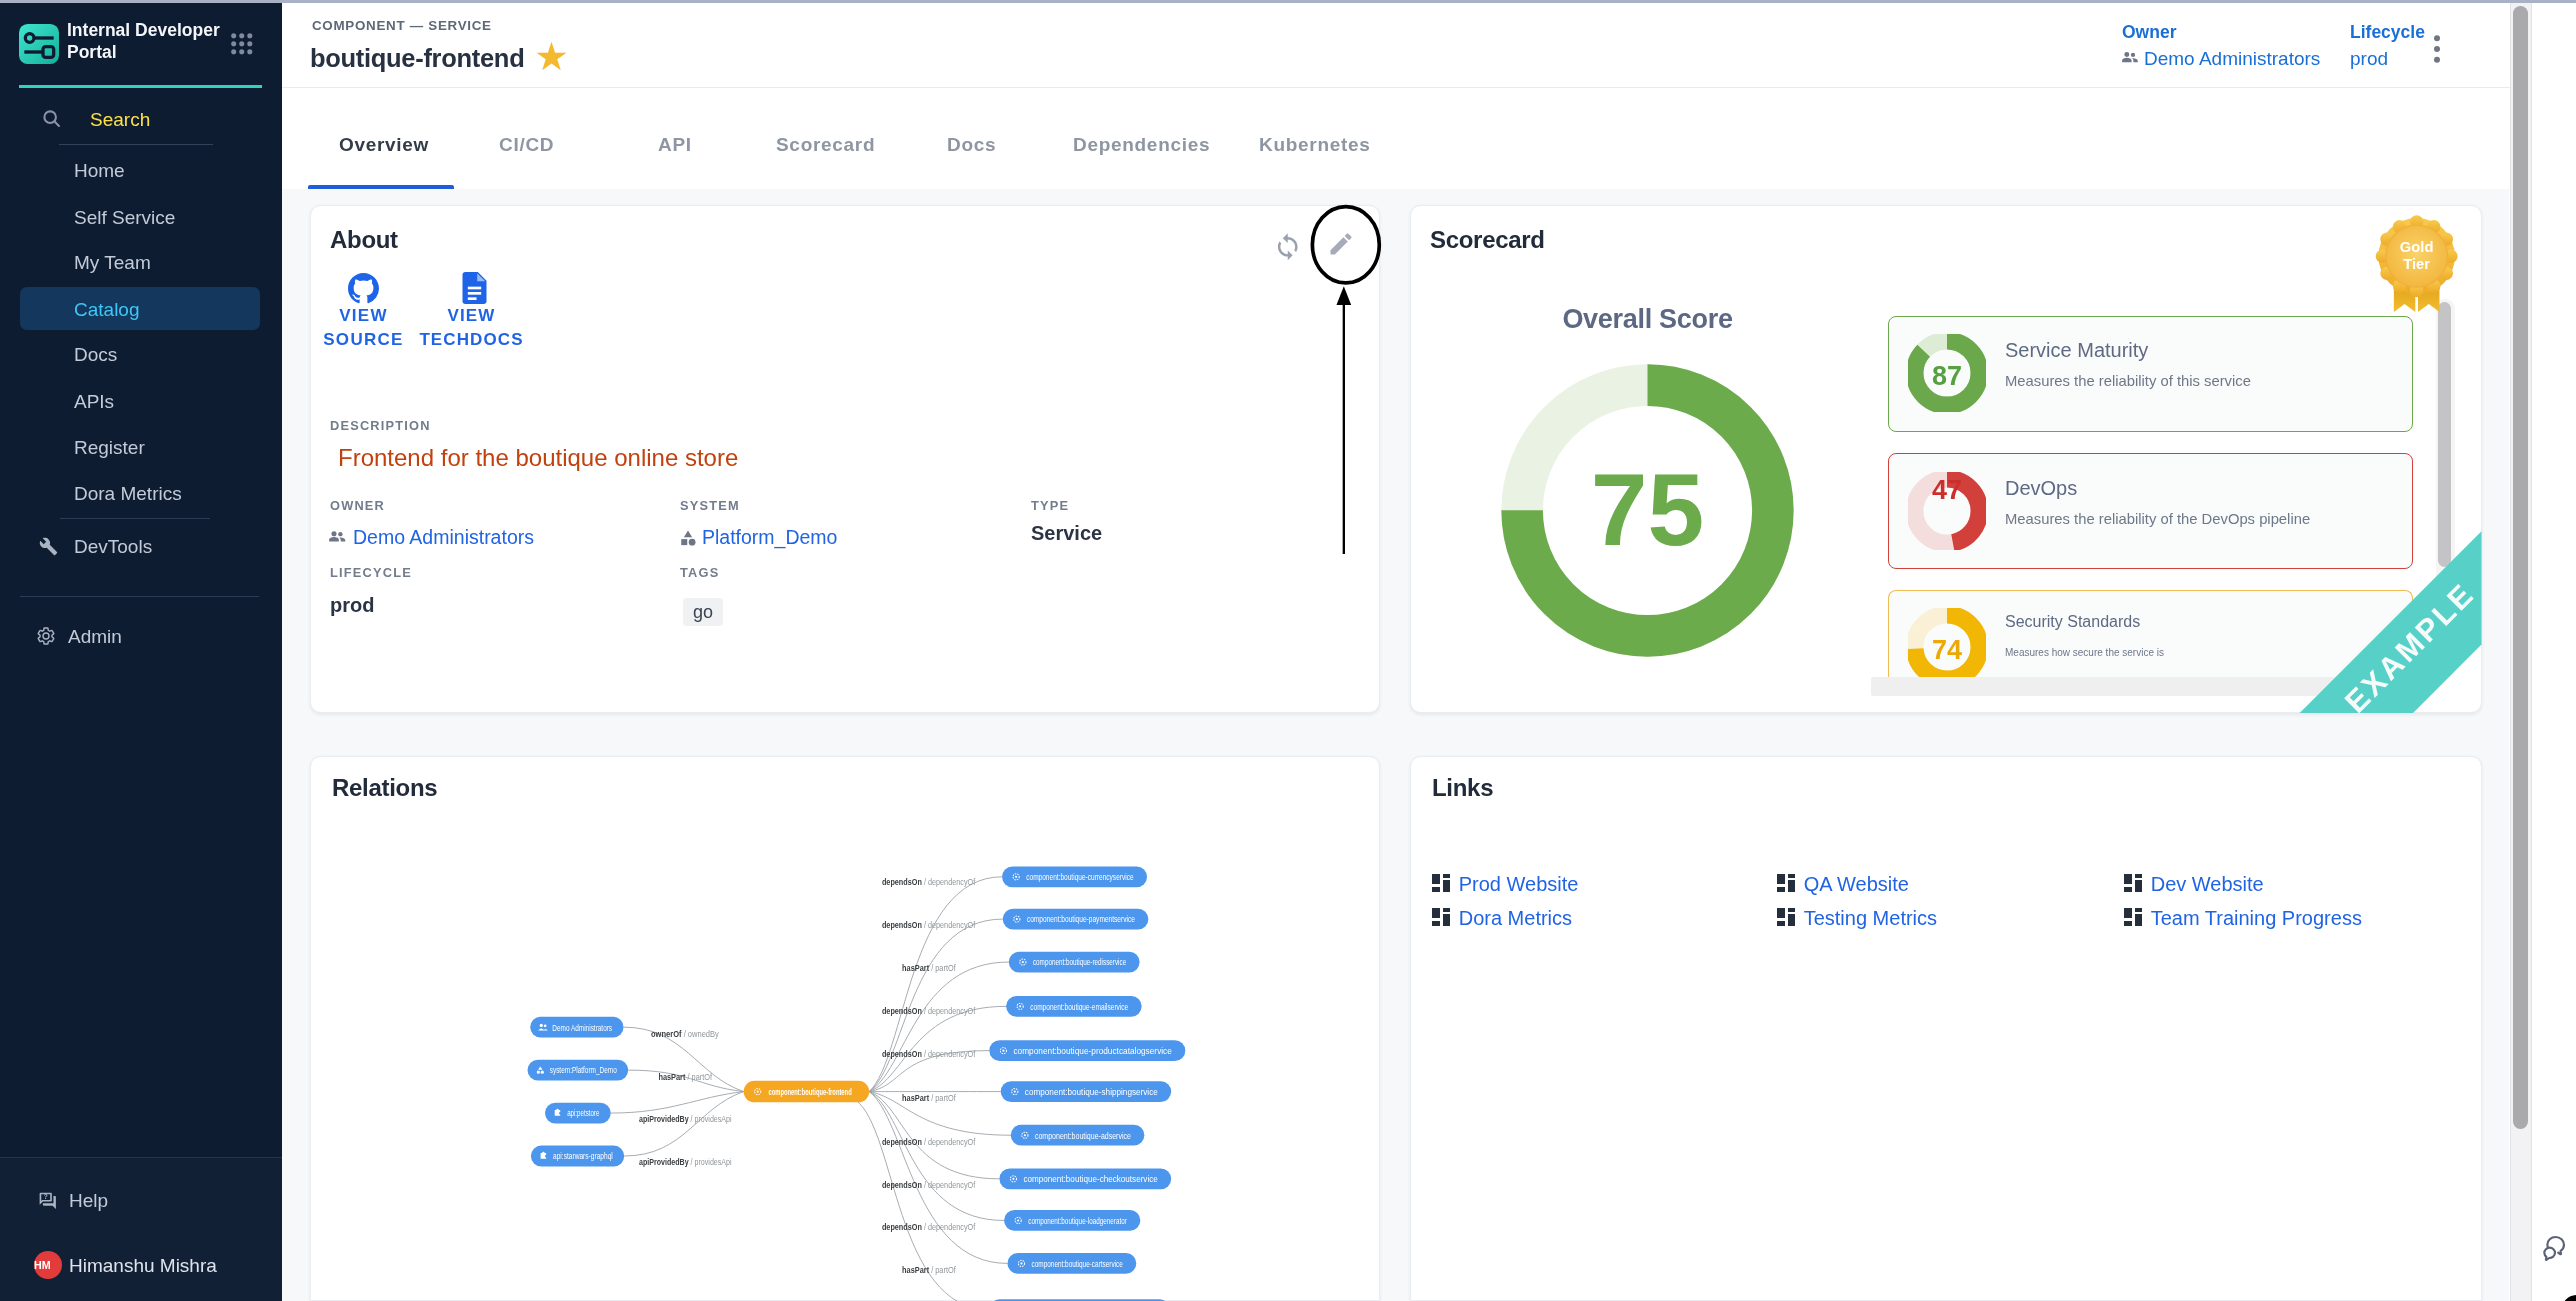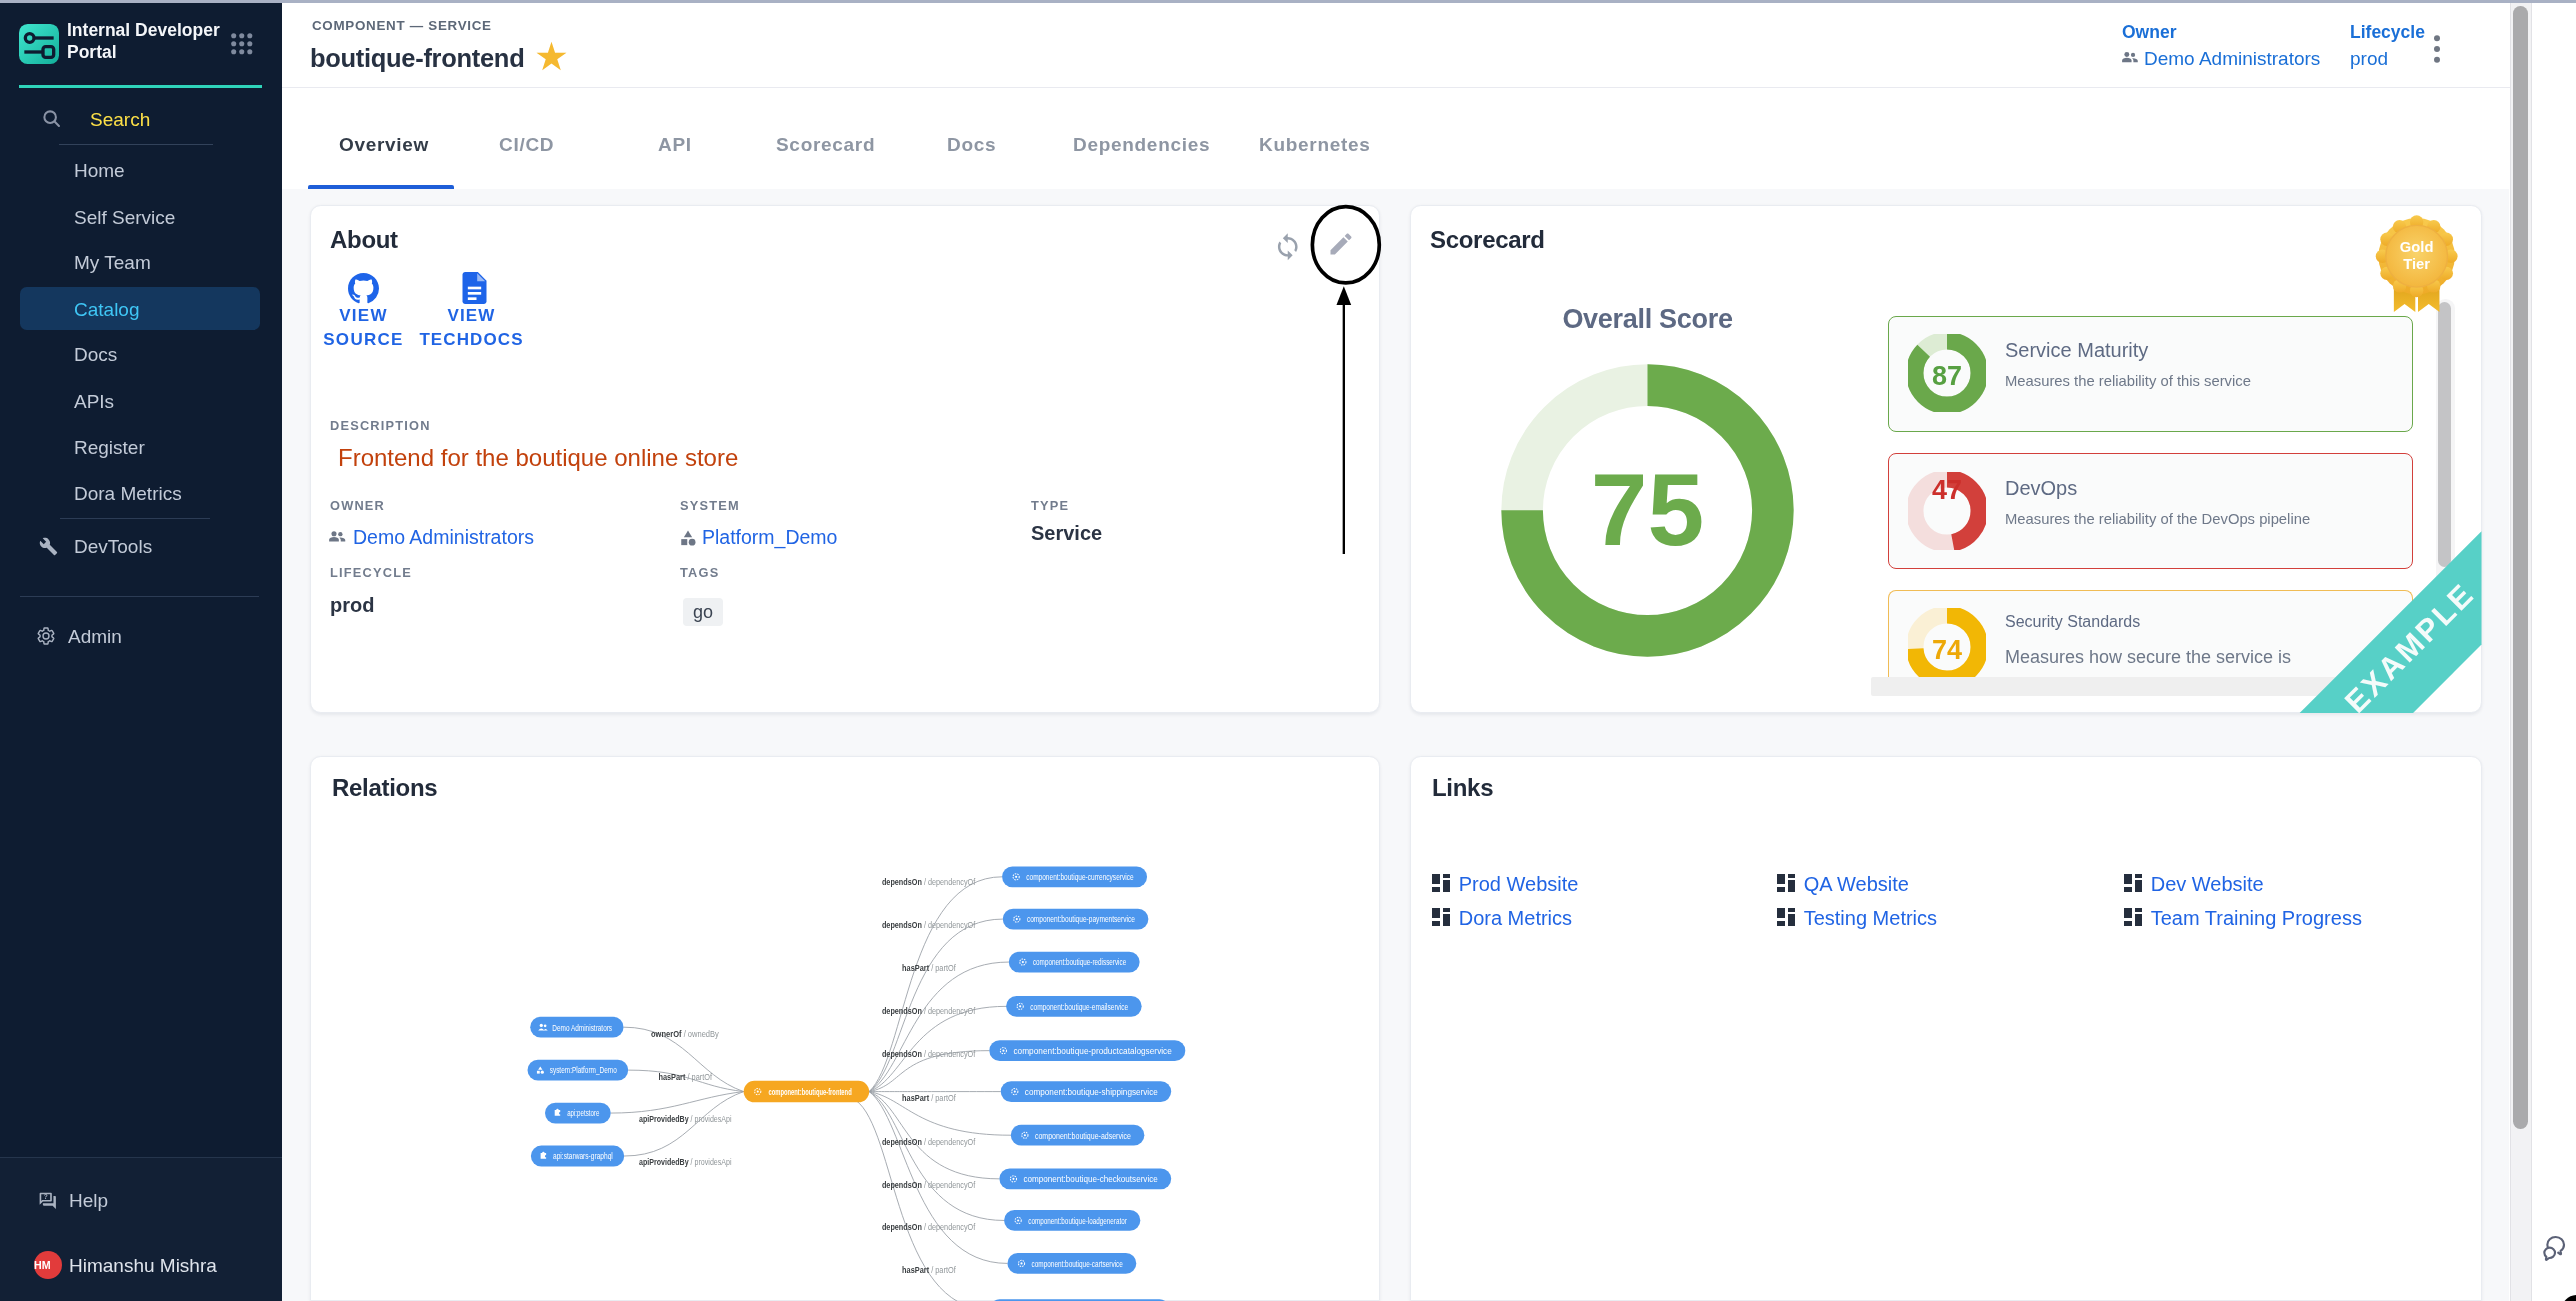--- a/index.html
+++ b/index.html
@@ -161,21 +161,21 @@
     <circle cx="58" cy="58" r="48" fill="none" stroke="#faf0d5" stroke-width="26"></circle>
     <circle cx="58" cy="58" r="48" fill="none" stroke="#f2b705" stroke-width="26" stroke-dasharray="223.2 78.4" transform="rotate(-90 58 58)"></circle>
   </svg>
   <div class="abs" style="left:1908px;top:635px;width:78px;text-align:center;font-size:27px;font-weight:bold;color:#eda807;">74</div>
 
   <div class="abs" style="left:2005px;top:340px;font-size:20px;line-height:1;color:#5e6a83;">Service Maturity</div>
   <div class="abs" style="left:2005px;top:374px;font-size:14.8px;line-height:1;color:#6e7889;">Measures the reliability of this service</div>
   <div class="abs" style="left:2005px;top:478px;font-size:20px;line-height:1;color:#5e6a83;">DevOps</div>
   <div class="abs" style="left:2005px;top:512px;font-size:14.8px;line-height:1;color:#6e7889;">Measures the reliability of the DevOps pipeline</div>
   <div class="abs" style="left:2005px;top:614px;font-size:16px;line-height:1;color:#5e6a83;text-align:center;">Security Standards</div>
-  <div class="abs" style="left:2005px;top:648px;font-size:18px;line-height:1;color:#6e7889;">Measures how secure the service is</div>
+  <div class="abs" style="left:2005px;top:648px;font-size:10px;line-height:1;color:#6e7889;">Measures how secure the service is</div>
 
   <div class="abs" style="left:1871px;top:677px;width:545px;height:19px;background:#efefef;border-radius:2px;"></div>
   <div class="abs" style="left:2436px;top:299px;width:19px;height:378px;background:#f5f5f6;border-radius:9.4px;"></div>
   <div class="abs" style="left:2438px;top:302px;width:13.4px;height:265px;background:#c4c4c6;border-radius:6.7px;"></div>
 
   <svg class="abs" style="left:2371px;top:210px;" width="94" height="114" viewBox="0 0 140 170">
     <defs>
       <linearGradient id="gold1" x1="0" y1="0" x2="0" y2="1">
         <stop offset="0" stop-color="#f8ca4d"></stop>
           <stop offset="1" stop-color="#eeab28"></stop>

